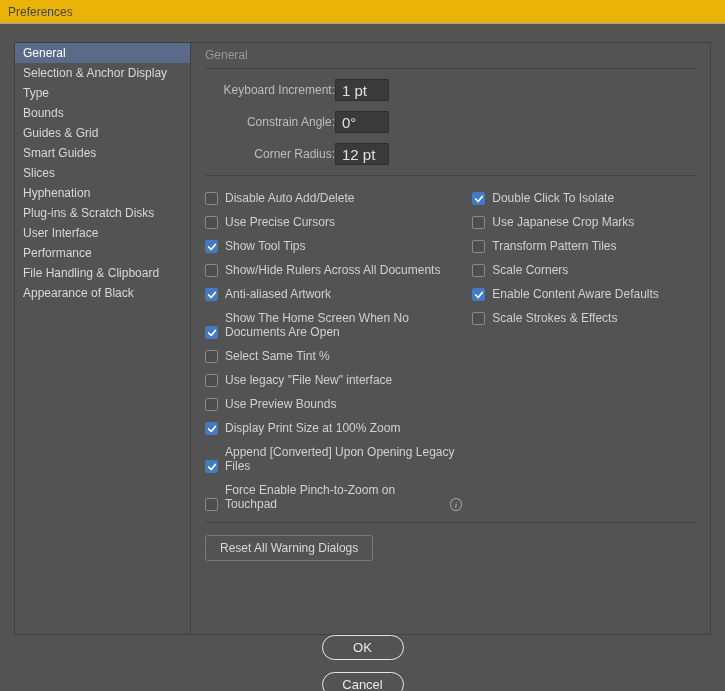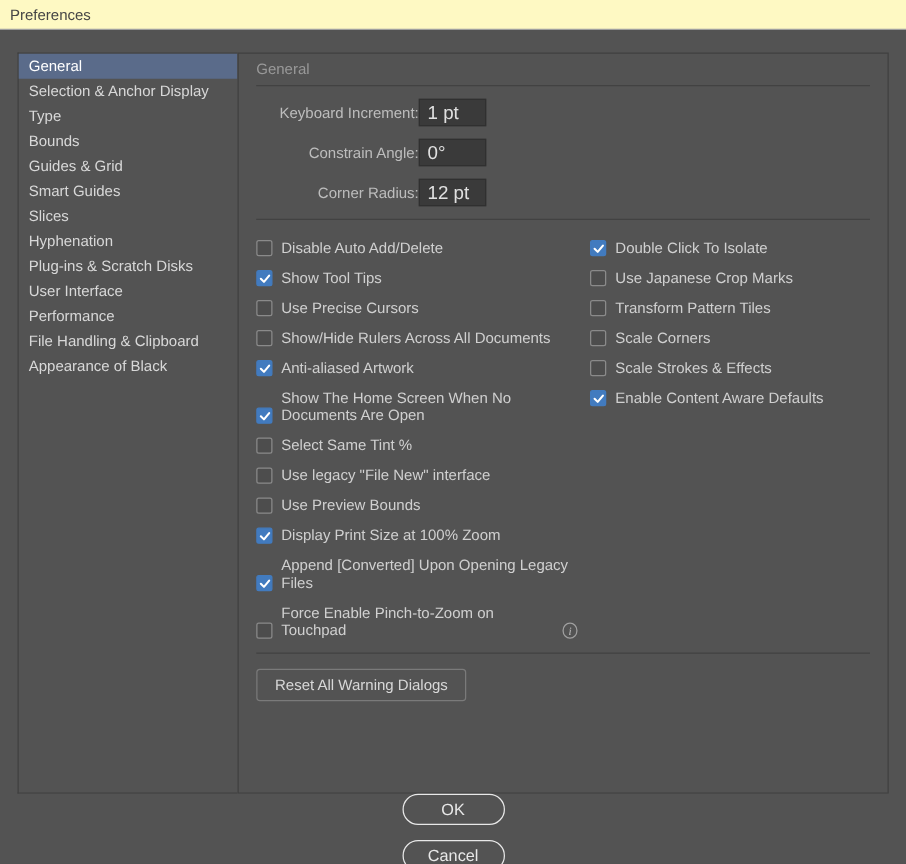--- a/index.html
+++ b/index.html
@@ -5,21 +5,21 @@
     * { box-sizing: border-box; margin: 0; padding: 0; }
     body {
       font-family: -apple-system, "Segoe UI", Tahoma, sans-serif;
       font-size: 12px;
       background: #535353;
       width: 725px;
       height: 691px;
       overflow: hidden;
     }
     .title-bar {
-      background: #fef9c3;
+      background: #eab308;
       border-bottom: 1px solid #a0a0a0;
       padding: 4px 8px;
       font-size: 12px;
       color: #454545;
       height: 24px;
       line-height: 16px;
     }
     .content {
       display: flex;
       padding: 18px 14px 0 14px;
@@ -215,30 +215,30 @@
 
     <hr class="divider" style="margin-top:6px">
 
     <div class="check-grid">
       <div class="check-col left" id="checks-left">
           <div class="check-row">
             <span class="checkbox"></span>
             <span>Disable Auto Add/Delete</span>
           </div>
           <div class="check-row">
+            <span class="checkbox"></span>
+            <span>Use Precise Cursors</span>
+          </div>
+          <div class="check-row">
             <span class="checkbox checked">
               <svg viewBox="0 0 12 12">
                 <path d="M2 6 L5 9 L10 3" stroke="#fff" stroke-width="2" fill="none" stroke-linecap="round" stroke-linejoin="round"></path>
               </svg>
             </span>
             <span>Show Tool Tips</span>
-          </div>
-          <div class="check-row">
-            <span class="checkbox"></span>
-            <span>Use Precise Cursors</span>
           </div>
           <div class="check-row">
             <span class="checkbox"></span>
             <span>Show/Hide Rulers Across All Documents</span>
           </div>
           <div class="check-row">
             <span class="checkbox checked">
               <svg viewBox="0 0 12 12">
                 <path d="M2 6 L5 9 L10 3" stroke="#fff" stroke-width="2" fill="none" stroke-linecap="round" stroke-linejoin="round"></path>
               </svg>
@@ -302,30 +302,30 @@
           </div>
           <div class="check-row">
             <span class="checkbox"></span>
             <span>Transform Pattern Tiles</span>
           </div>
           <div class="check-row">
             <span class="checkbox"></span>
             <span>Scale Corners</span>
           </div>
           <div class="check-row">
+            <span class="checkbox checked">
+              <svg viewBox="0 0 12 12">
+                <path d="M2 6 L5 9 L10 3" stroke="#fff" stroke-width="2" fill="none" stroke-linecap="round" stroke-linejoin="round"></path>
+              </svg>
+            </span>
+            <span>Enable Content Aware Defaults</span>
+          </div>
+          <div class="check-row">
             <span class="checkbox"></span>
             <span>Scale Strokes &amp; Effects</span>
-          </div>
-          <div class="check-row">
-            <span class="checkbox checked">
-              <svg viewBox="0 0 12 12">
-                <path d="M2 6 L5 9 L10 3" stroke="#fff" stroke-width="2" fill="none" stroke-linecap="round" stroke-linejoin="round"></path>
-              </svg>
-            </span>
-            <span>Enable Content Aware Defaults</span>
           </div>
         </div>
     </div>
 
     <hr class="divider" style="margin-top:6px">
 
     <button class="reset-button">Reset All Warning Dialogs</button>
   </div>
 </div>
 

